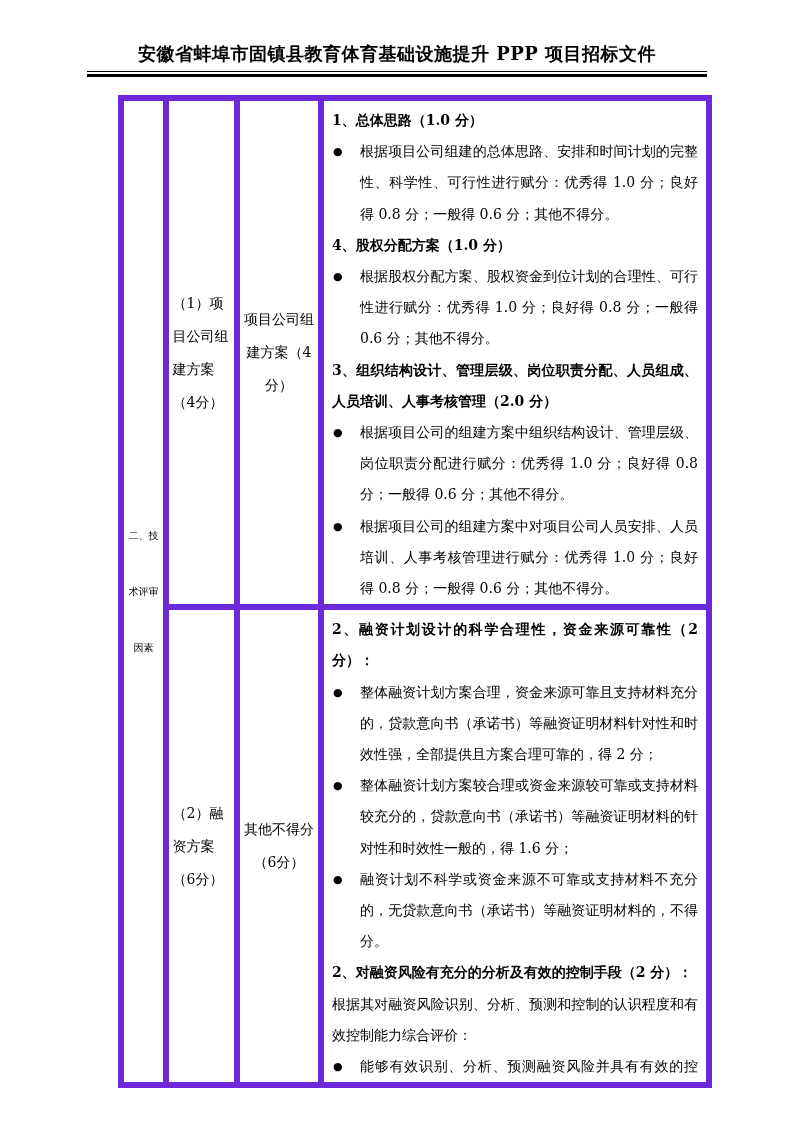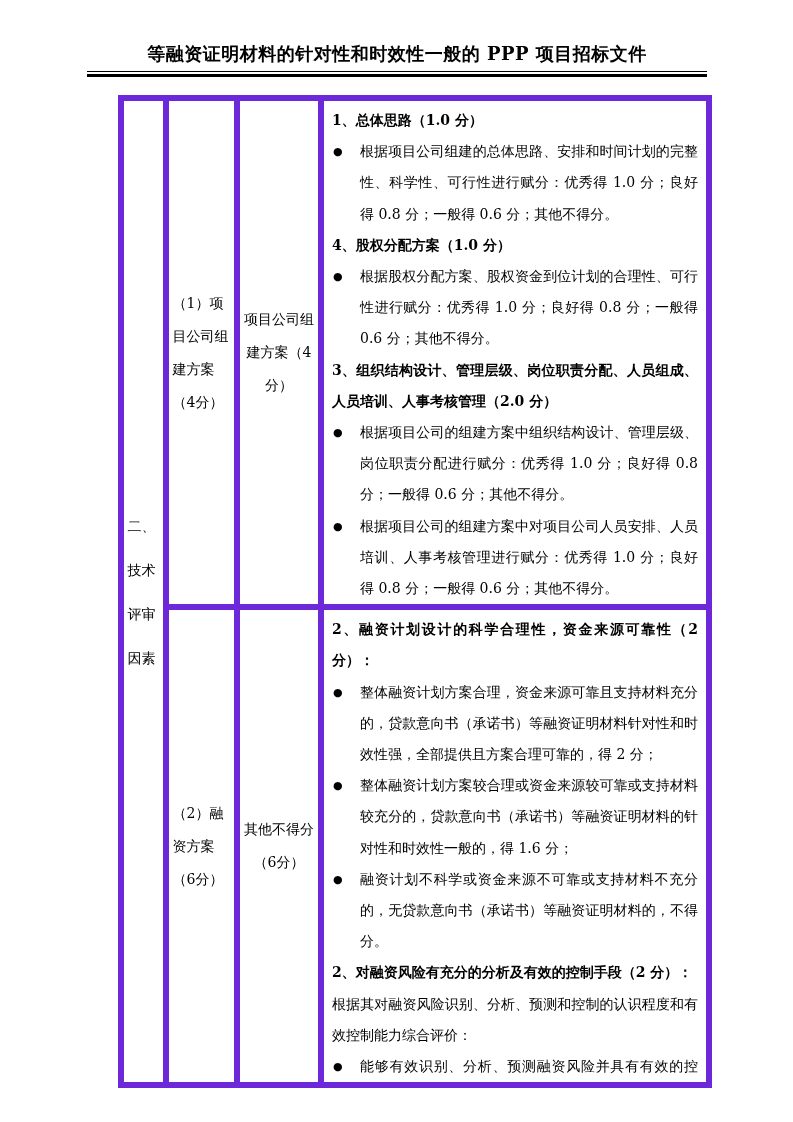--- a/index.html
+++ b/index.html
@@ -13,40 +13,40 @@
   .title { text-align:center; font-weight:bold; font-size:18px; letter-spacing:0.5px; padding-bottom:5px; white-space:nowrap; }
   .rule-thin  { height:1px; background:#000; }
   .rule-gap   { height:2px; background:transparent; }
   .rule-thick { height:3px; background:#000; }
   
   .doc-table { position:absolute; left:118px; top:95px; border-collapse:collapse; table-layout:fixed; width:588px; }
   .doc-table td { border:6px solid #6d28d9; padding:0; vertical-align:middle; }
   .doc-table tr.row-1 { height:503px; }
   .doc-table tr.row-2 { height:424px; }
   td.col-criteria { vertical-align:top; }
-  .category-text { width:32px; margin:0 auto; font-size:14px; line-height:44px; }
+  .category-text { width:32px; margin:0 auto; font-size:10px; line-height:56px; text-align:center; }
   .item-text     { width:58px; margin:0 auto; font-size:14px; line-height:33px; }
   .scheme-text   { width:74px; margin:2px auto; font-size:14px; line-height:33px; text-align:center; }
   .criteria-inner { padding:4px 8px 0 6px; font-size:14px; line-height:31.2px; text-align:justify; }
   .crit { margin:0; }
   .crit.heading { font-weight:bold; padding-left:2px; }
   .crit.plain   { padding-left:2px; }
   .crit.bullet  { position:relative; padding-left:30px; }
   .crit.bullet .marker { position:absolute; left:3px; top:0; font-size:11px; }
   .crit.cut { text-align-last:justify; }
   
   .footer { position:absolute; left:0; top:1027px; width:793px; text-align:center; font-size:13px; letter-spacing:1px; }
 </style>
 </head>
 <body>
 
 <div class="page">
 
   <div class="header">
-    <div class="title">等融资证明材料的针对性和时效性一般的 PPP 项目招标文件</div>
+    <div class="title">安徽省蚌埠市固镇县教育体育基础设施提升 PPP 项目招标文件</div>
     <div class="rule-thin"></div>
     <div class="rule-gap"></div>
     <div class="rule-thick"></div>
   </div>
 
   <table class="doc-table">
     <colgroup>
       <col style="width:45px">
         <col style="width:71px">
         <col style="width:84px">

